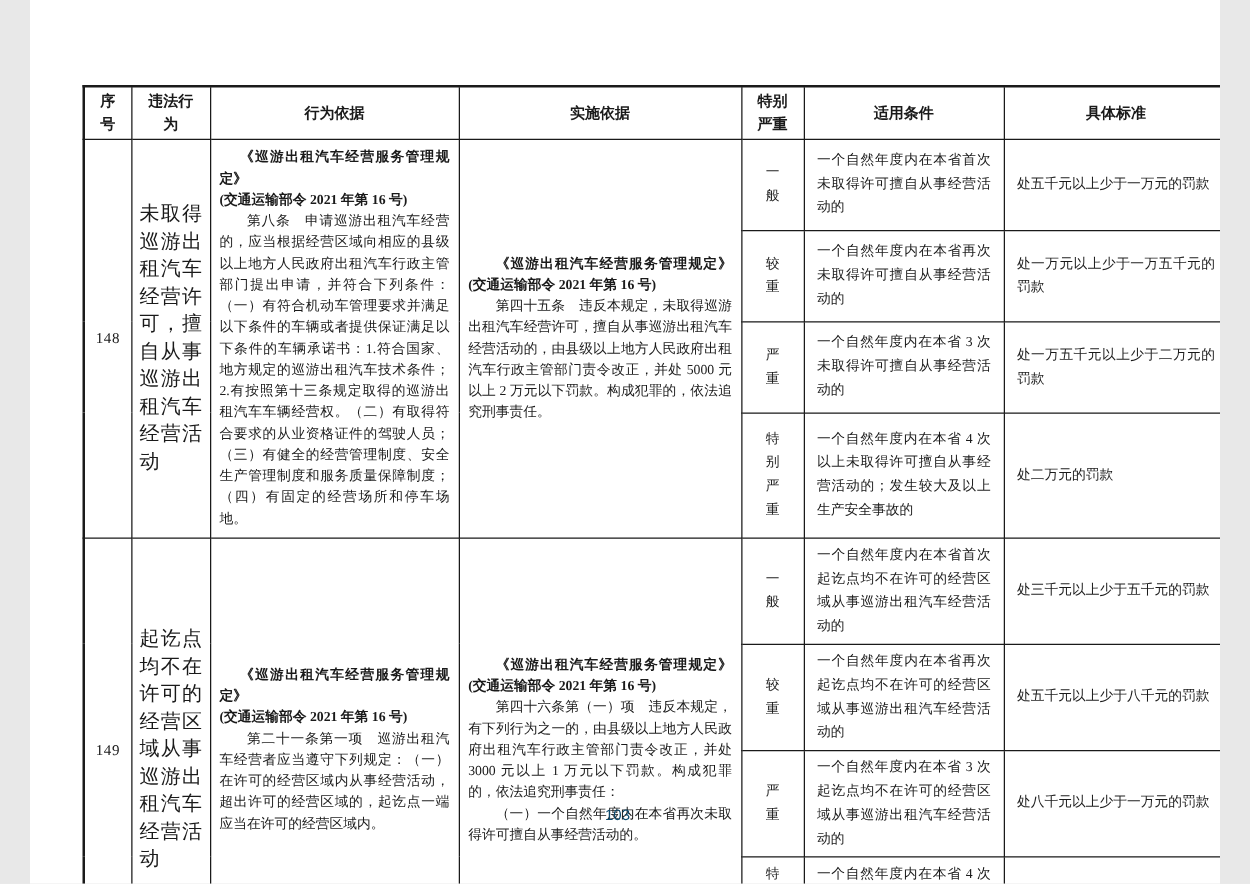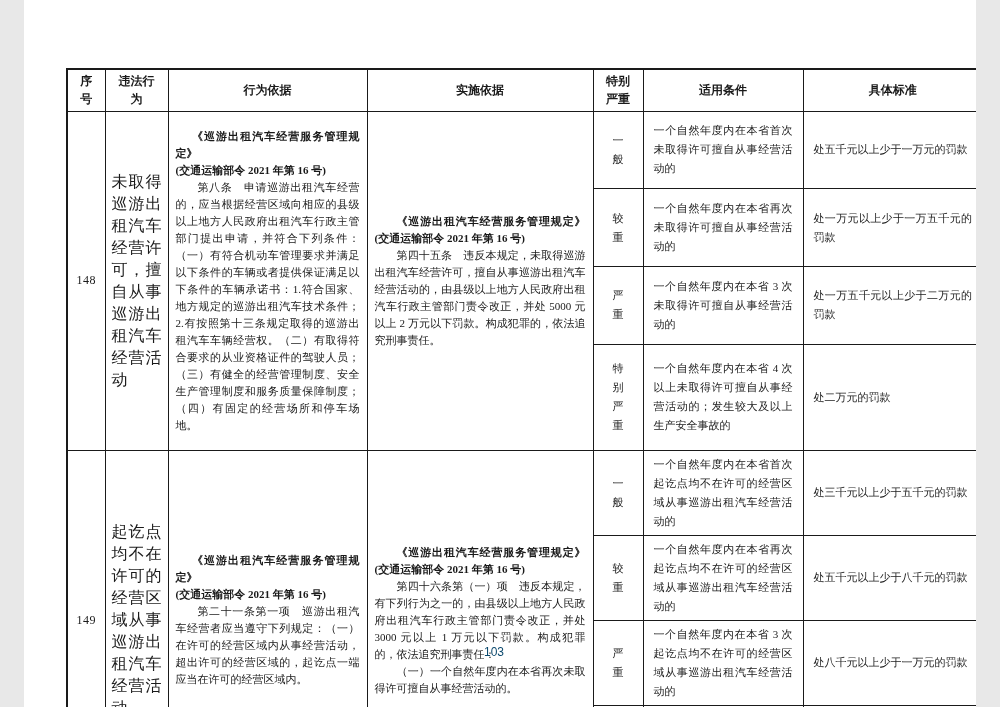--- a/index.html
+++ b/index.html
@@ -44,21 +44,21 @@
     letter-spacing: 0.5px;
   }
   td.cell-violation {
     padding: 4px 6px;
     font-size: 16px;
     line-height: 22px;
     text-align: justify;
     text-align-last: left;
   }
   td.cell-basis {
-    padding: 16px 7px;
+    padding: 6px 7px;
     vertical-align: middle;
   }
   td.cell-basis p { text-align: justify; text-align-last: left; }
   p.basis-title { font-weight: bold; text-indent: 1.5em; }
   p.basis-subtitle { font-weight: bold; }
   p.basis-title-flow { font-weight: bold; text-indent: 2em; }
   p.basis-body { text-indent: 2em; }
   td.cell-tier {
     text-align: center;
     padding: 2px 18px;

